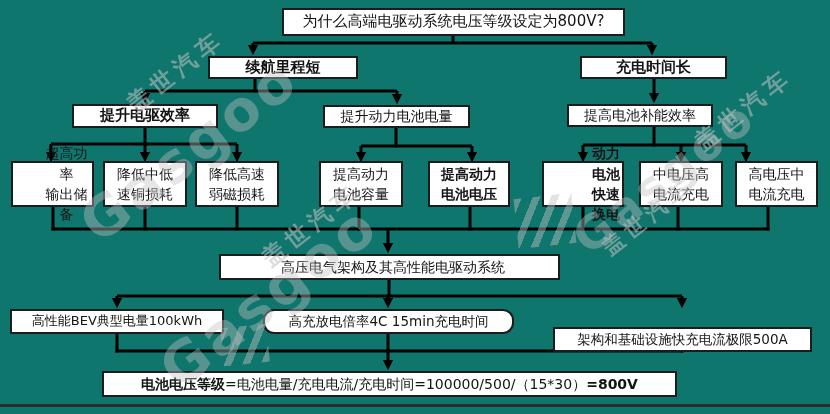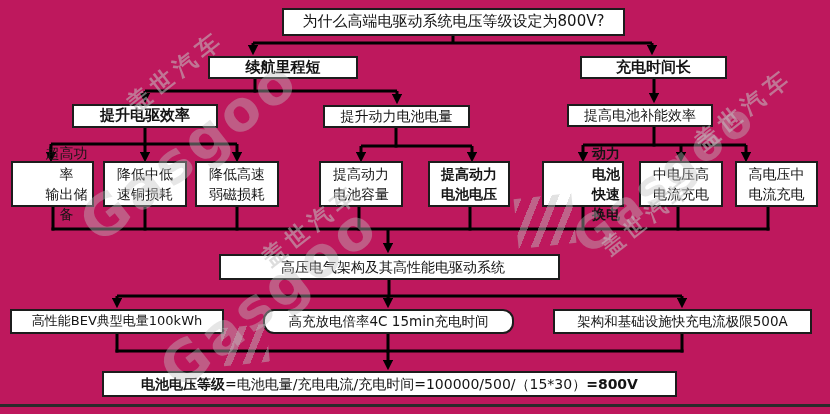--- a/index.html
+++ b/index.html
@@ -1,19 +1,19 @@
 <!DOCTYPE html>
 <html><head>
 <meta charset="utf-8">
 <style>
   html,body{margin:0;padding:0;background:#ffffff;}
   #canvas{
     position:relative;
     width:830px;height:414px;
-    background:#be185d;
+    background:#0f766e;
     font-family:"DejaVu Sans","Liberation Sans",sans-serif;
     overflow:hidden;
   }
   #connectors{position:absolute;left:0;top:0;z-index:1;}
   .box{
     position:absolute;z-index:2;
     box-sizing:border-box;
     border:2px solid #1c1c1c;
     background:#ffffff;
     color:#141414;
@@ -35,21 +35,21 @@
   #b-copper-loss  {left:103px; top:161px; width:84px;  height:46px;}
   #b-weak-loss    {left:195px; top:161px; width:84px;  height:46px;}
   #b-raise-cap    {left:319px; top:161px; width:84px;  height:46px;}
   #b-raise-volt   {left:428px; top:161px; width:82px;  height:46px;}
   #b-swap         {left:542px; top:161px; width:82px;  height:46px;padding-left:46px;}
   #b-mid-volt     {left:639px; top:161px; width:84px;  height:46px;}
   #b-high-volt    {left:735px; top:161px; width:83px;  height:46px;}
   #b-conclusion   {left:219px; top:254px; width:341px; height:26px;padding-left:7px;}
   #b-bev          {left:10px;  top:309px; width:214px; height:25px; font-size:13px;}
   #b-rate         {left:263px; top:309px; width:251px; height:25px; font-size:13.5px;border-radius:11px;}
-  #b-limit        {left:553px; top:309px; width:259px; height:25px; font-size:13.5px;}
+  #b-limit        {left:553px; top:327px; width:259px; height:25px; font-size:13.5px;}
   #b-formula      {left:102px; top:371px; width:575px; height:26px; font-size:14px;}
   
   .wm{
     position:absolute;z-index:4;pointer-events:none;
     color:#c2c2c2;opacity:.55;font-weight:600;white-space:nowrap;
     transform:rotate(-38deg);
   }
   .wm-cn{font-size:23px;letter-spacing:6px;}
   .wm-en{font-size:56px;letter-spacing:4px;font-weight:700;opacity:.4;}
   .wm-en.small{font-size:46px;}

